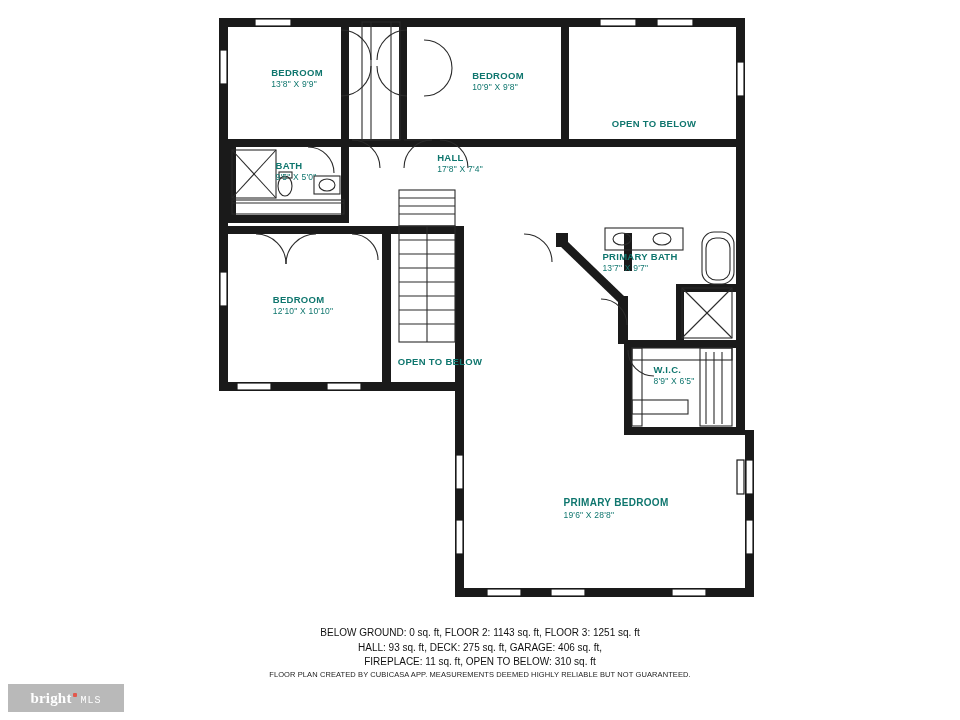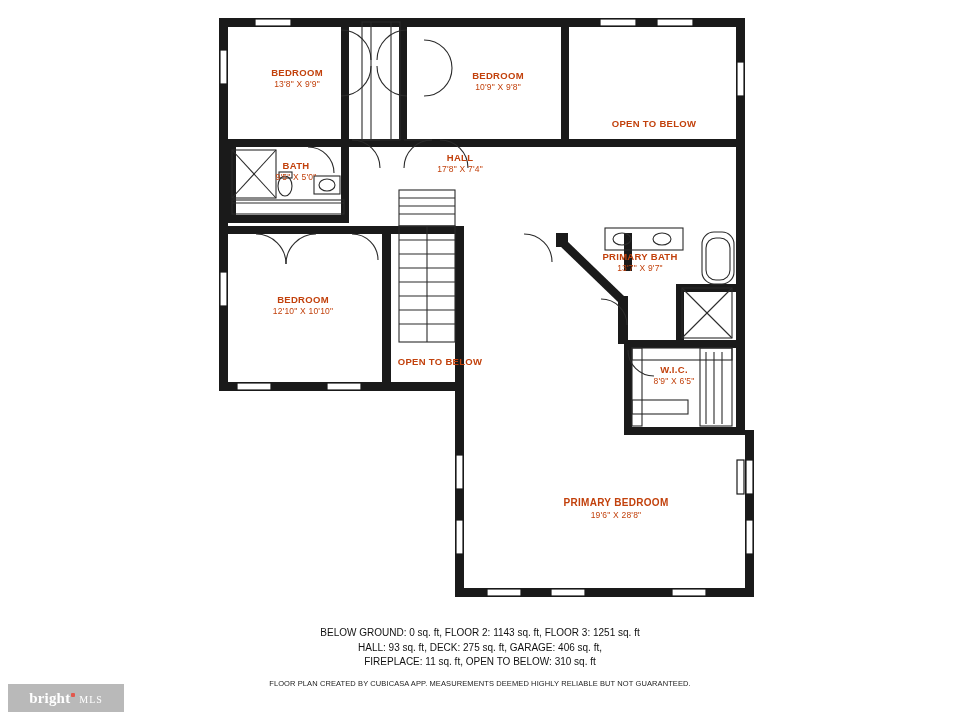--- a/index.html
+++ b/index.html
@@ -2,43 +2,43 @@
 <html><head>
 <meta charset="utf-8">
 <style>
   html,body{margin:0;padding:0;}
   body{
     width:960px;height:720px;background:#ffffff;position:relative;overflow:hidden;
     font-family:"Liberation Sans", sans-serif;color:#111;
   }
   #plan{position:absolute;left:0;top:0;width:960px;height:720px;}
   .room-label{
-    position:absolute;text-align:center;line-height:1.25;
-    font-family:"Liberation Sans", sans-serif;color:#c2410c;
+    position:absolute;text-align:left;line-height:1.25;
+    font-family:"Liberation Sans", sans-serif;color:#0f766e;
     white-space:nowrap;transform:translate(-50%,-50%);
     pointer-events:none;
   }
   .room-label .name{font-size:9.5px;font-weight:700;letter-spacing:.3px;}
   .room-label .dim{font-size:8.5px;font-weight:400;letter-spacing:.2px;}
   .room-label.big .name{font-size:10px;}
   .footer{
     position:absolute;left:0;right:0;top:626px;text-align:center;
     font-family:"Liberation Sans", sans-serif;color:#111;
   }
   .footer .total{font-size:10.5px;font-weight:700;margin-bottom:2px;}
   .footer .line{font-size:10px;line-height:1.45;}
-  .footer .disc{font-size:7.5px;margin-top:9px;color:#222;letter-spacing:.1px;}
+  .footer .disc{font-size:7.5px;color:#222;letter-spacing:.1px;}
   .watermark{
     position:absolute;left:8px;top:684px;width:116px;height:28px;
     background:#b9b9b9;display:flex;align-items:center;justify-content:center;
   }
   .watermark .wm-text{
     font-family:"Liberation Serif", serif;font-size:15px;color:#ffffff;font-weight:700;letter-spacing:.2px;
   }
-  .watermark .wm-text .sm{font-family:Liberation Serif, serif;font-size:10px;font-weight:400;letter-spacing:1px;}
+  .watermark .wm-text .sm{font-family:Liberation Mono, monospace;font-size:10px;font-weight:400;letter-spacing:1px;}
   .watermark .dot{display:inline-block;width:4px;height:4px;background:#e2574c;border-radius:1px;margin-left:1px;vertical-align:super;}
 </style>
 </head>
 <body>
 
 <svg id="plan" viewBox="0 0 960 720" xmlns="http://www.w3.org/2000/svg">
   <g fill="#1a1a1a">
 
     <rect x="219" y="18" width="526" height="9"></rect>
 

